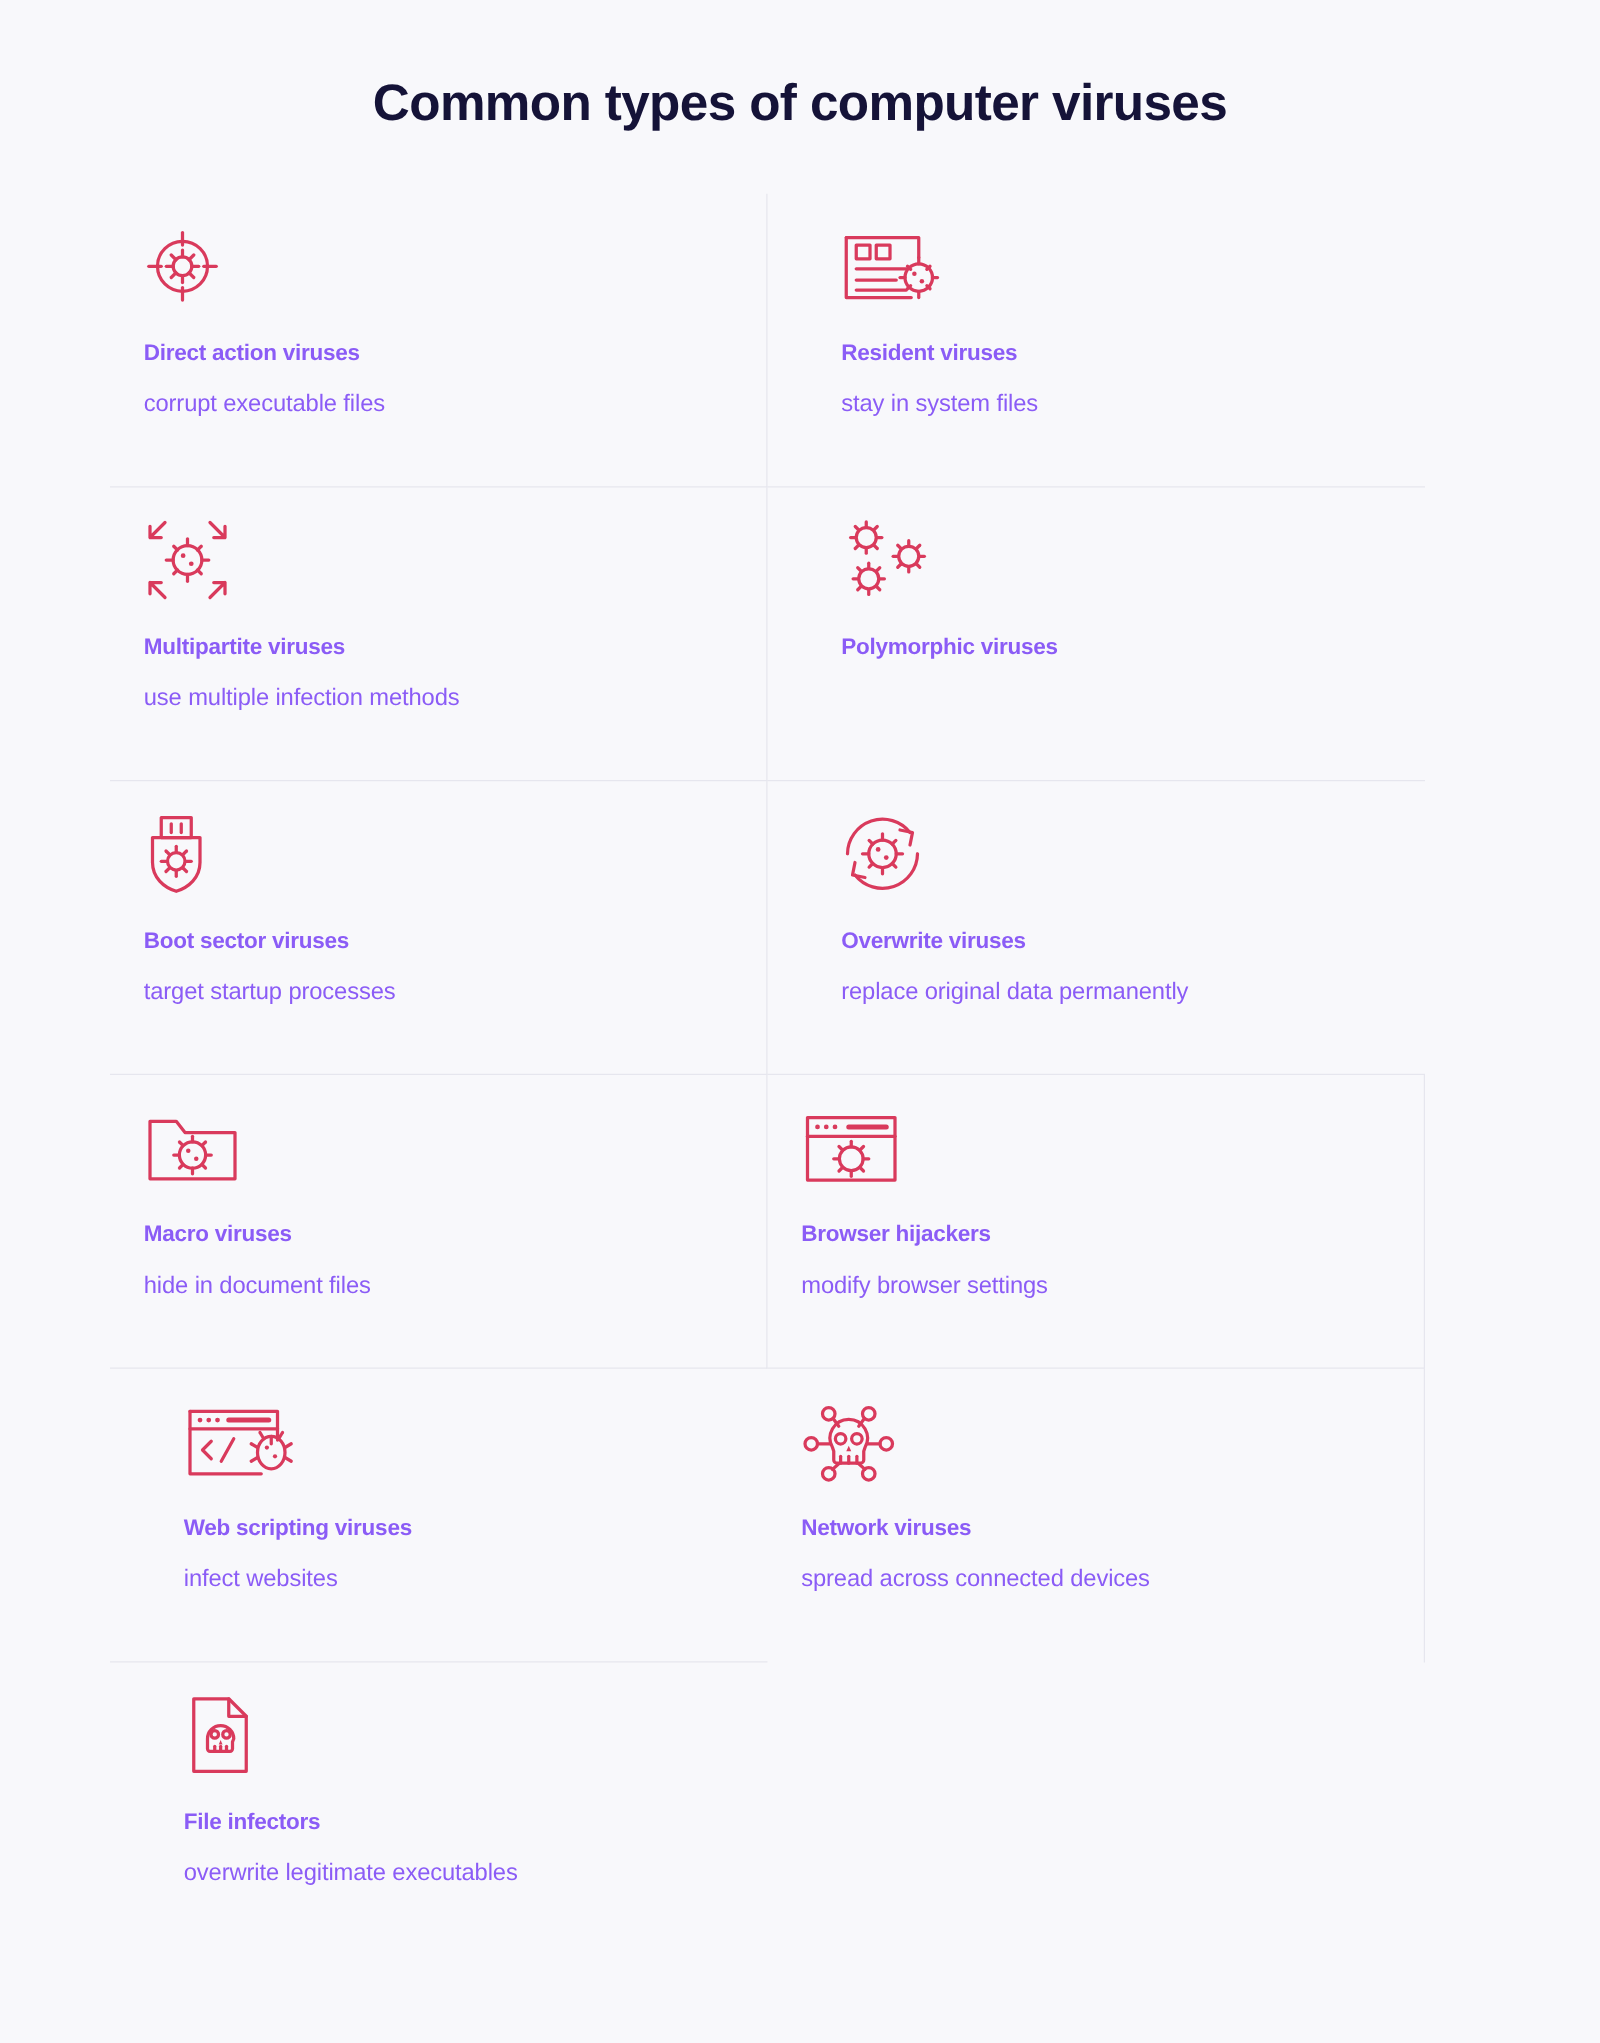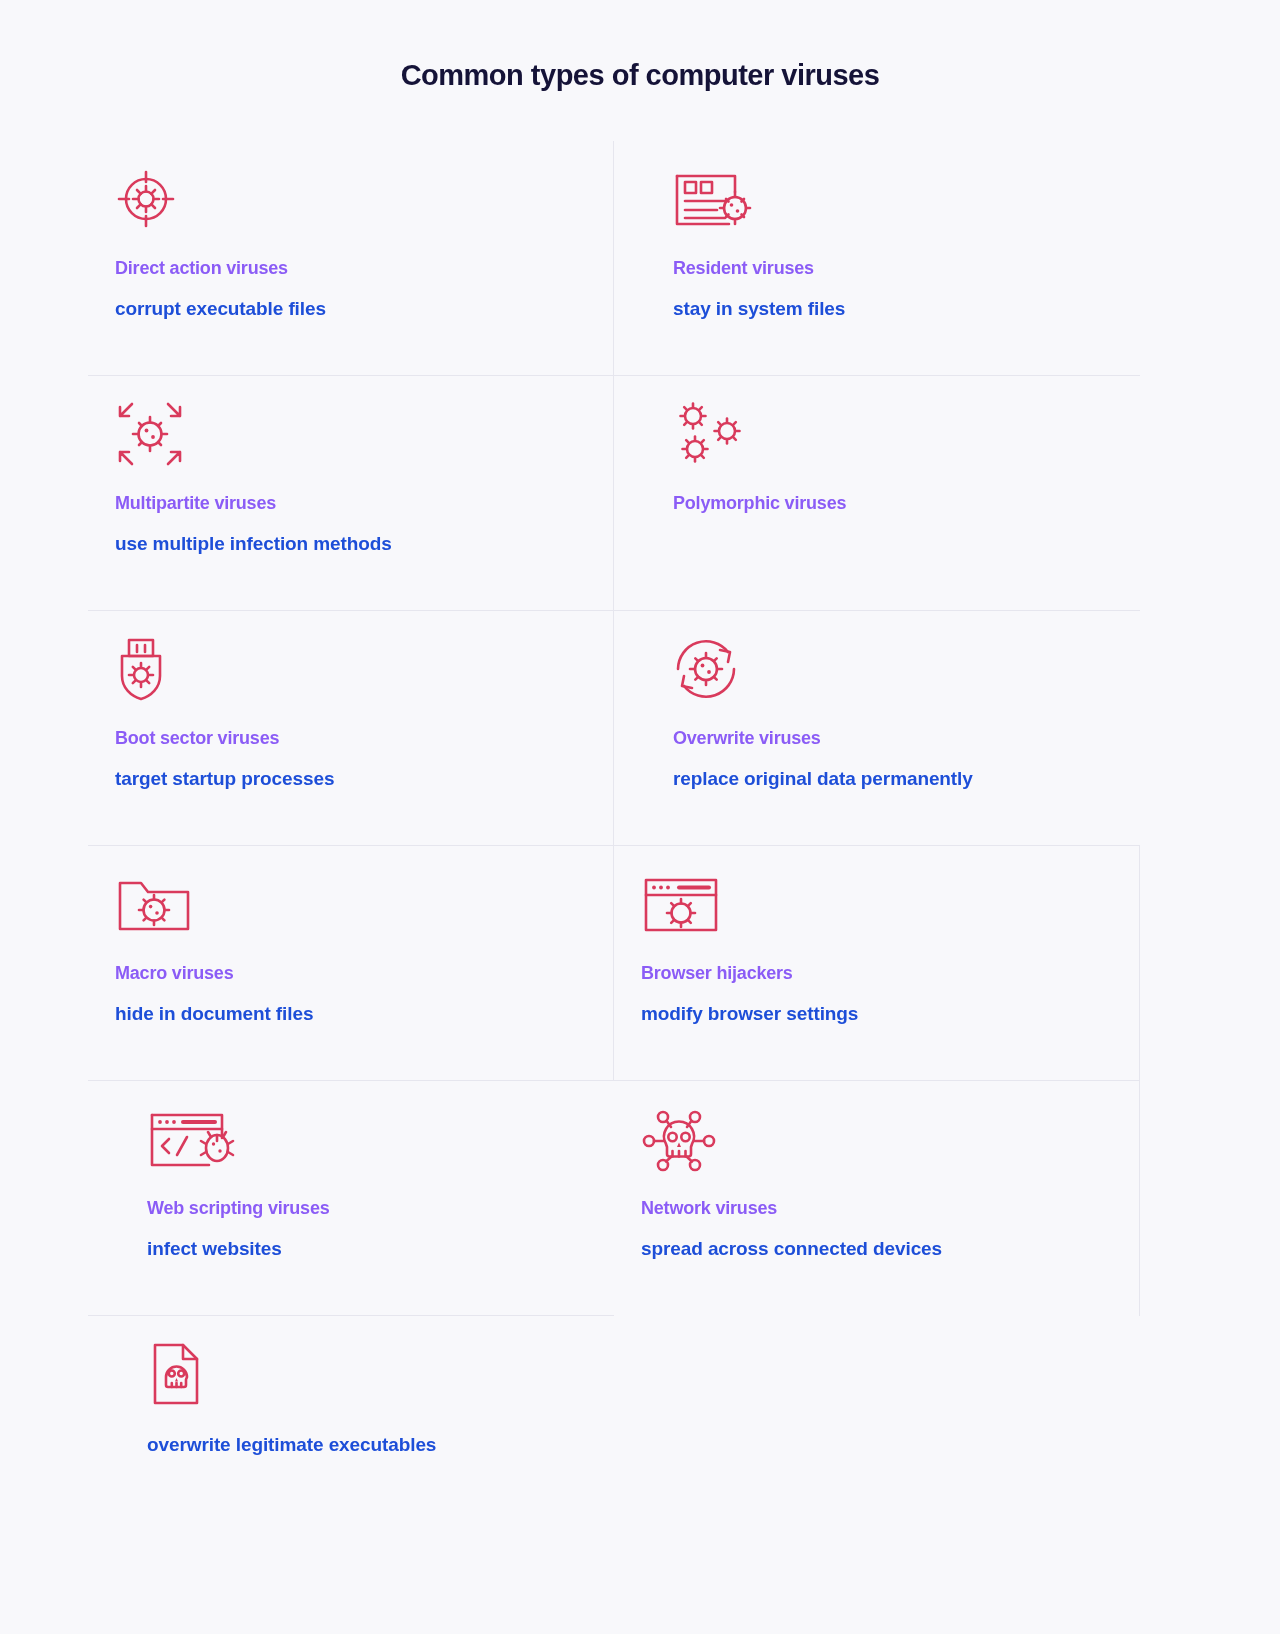--- a/index.html
+++ b/index.html
@@ -15,21 +15,21 @@
   .page {
     width: 1280px;
     height: 1634px;
     background: #f8f8fb;
     padding: 0;
     position: relative;
   }
 
   .page-title {
     text-align: center;
-    font-size: 29px;
+    font-size: 41px;
     font-weight: bold;
     color: #151338;
     letter-spacing: -0.5px;
     padding-top: 58px;
     padding-bottom: 0;
     line-height: 1.2;
   }
 
   .grid {
     margin: 48px 88px 0 88px;
@@ -78,22 +78,22 @@
     font-size: 18px;
     font-weight: bold;
     color: #8b5cf6;
     line-height: 1.25;
     margin-bottom: 17px;
     letter-spacing: -0.2px;
   }
 
   .card-desc {
     font-size: 19px;
-    font-weight: bold;
-    color: #1d4ed8;
+    font-weight: normal;
+    color: #8b5cf6;
     line-height: 1.35;
     letter-spacing: -0.1px;
   }
 </style>
 </head>
 <body>
 
 <div class="page">
 
   <h1 class="page-title">Common types of computer viruses</h1>
@@ -370,17 +370,18 @@
           <path d="M36 4 V18 H50"></path>
           <path d="M19 36 A10.5 10.5 0 1 1 40 36 L39 38.5 V44 A2 2 0 0 1 37 46 H21 A2 2 0 0 1 19 44 V38.5 Z"></path>
           <circle cx="24.8" cy="32.5" r="3"></circle>
           <circle cx="34.2" cy="32.5" r="3"></circle>
           <path d="M29.5 37 L28 40.5 H31 Z" fill="#d93a5c" stroke="none"></path>
           <line x1="24.8" y1="42" x2="24.8" y2="46"></line>
           <line x1="29.5" y1="42" x2="29.5" y2="46"></line>
           <line x1="34.2" y1="42" x2="34.2" y2="46"></line>
         </svg>
       </div>
+      <div class="card-title">File infectors</div>
       <div class="card-desc">overwrite legitimate executables</div>
     </div>
 
   </div>
 </div>
 
 </body></html>

